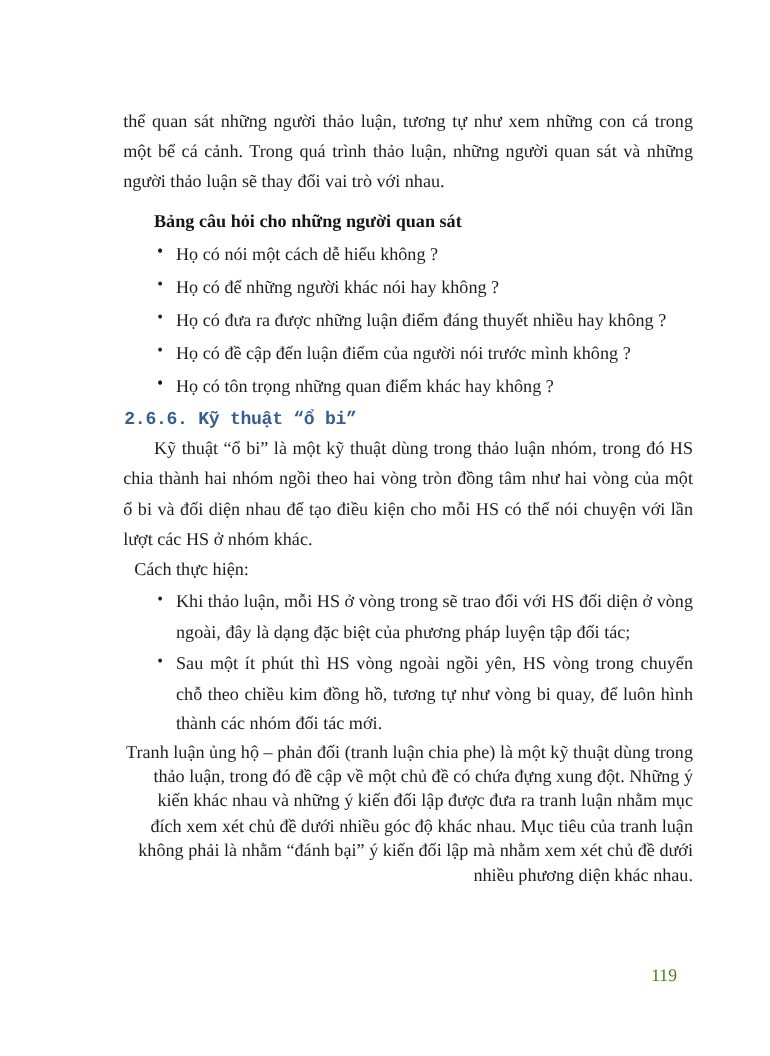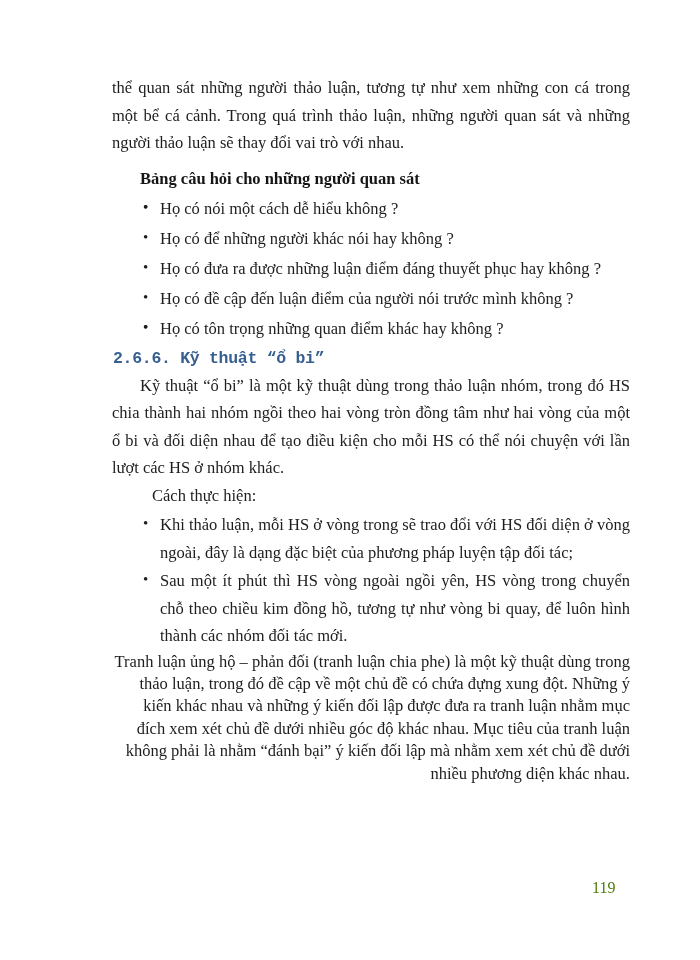--- a/index.html
+++ b/index.html
@@ -9,21 +9,21 @@
     background: #ffffff;
     position: relative;
     overflow: hidden;
     font-family: "Liberation Serif", "DejaVu Serif", serif;
     color: #1d1d1d;
   }
   .page {
     position: absolute;
     top: 0; left: 0;
     width: 700px; height: 960px;
-    padding: 74px 70px 0 112px;
+    padding: 96px 70px 0 112px;
     box-sizing: border-box;
   }
   p { margin: 0; }
   .body-text {
     font-size: 16.5px;
     line-height: 27.5px;
   }
   .p-justify { text-align: justify; }
   .bold-head {
     font-size: 16.5px;
@@ -56,21 +56,21 @@
   h2.sec-head {
     font-family: Liberation Mono, monospace;
     font-weight: bold;
     color: #365f91;
     font-size: 16.5px;
     line-height: 27px;
     letter-spacing: -0.3px;
     margin: 0 0 0 1px;
   }
   .intro-indent { text-indent: 28px; }
-  .steps-label { margin-left: 40px; }
+  .steps-label { margin-left: 10px; }
   .single-spaced {
     line-height: 22.4px;
     text-align: right;
     margin-top: 0;
   }
   .page-number {
     position: absolute;
     left: 592px;
     top: 878px;
     font-size: 16px;
@@ -94,21 +94,21 @@
     <li>
       <span class="bullet">•</span>
       <span>Họ có nói một cách dễ hiểu không ?</span>
     </li>
     <li>
       <span class="bullet">•</span>
       <span>Họ có để những người khác nói hay không ?</span>
     </li>
     <li>
       <span class="bullet">•</span>
-      <span>Họ có đưa ra được những luận điểm đáng thuyết phục hay không ?</span>
+      <span>Họ có đưa ra được những luận điểm đáng thuyết nhiều hay không ?</span>
     </li>
     <li>
       <span class="bullet">•</span>
       <span>Họ có đề cập đến luận điểm của người nói trước mình không ?</span>
     </li>
     <li>
       <span class="bullet">•</span>
     </li>
     <li>
       <span class="bullet">•</span>

